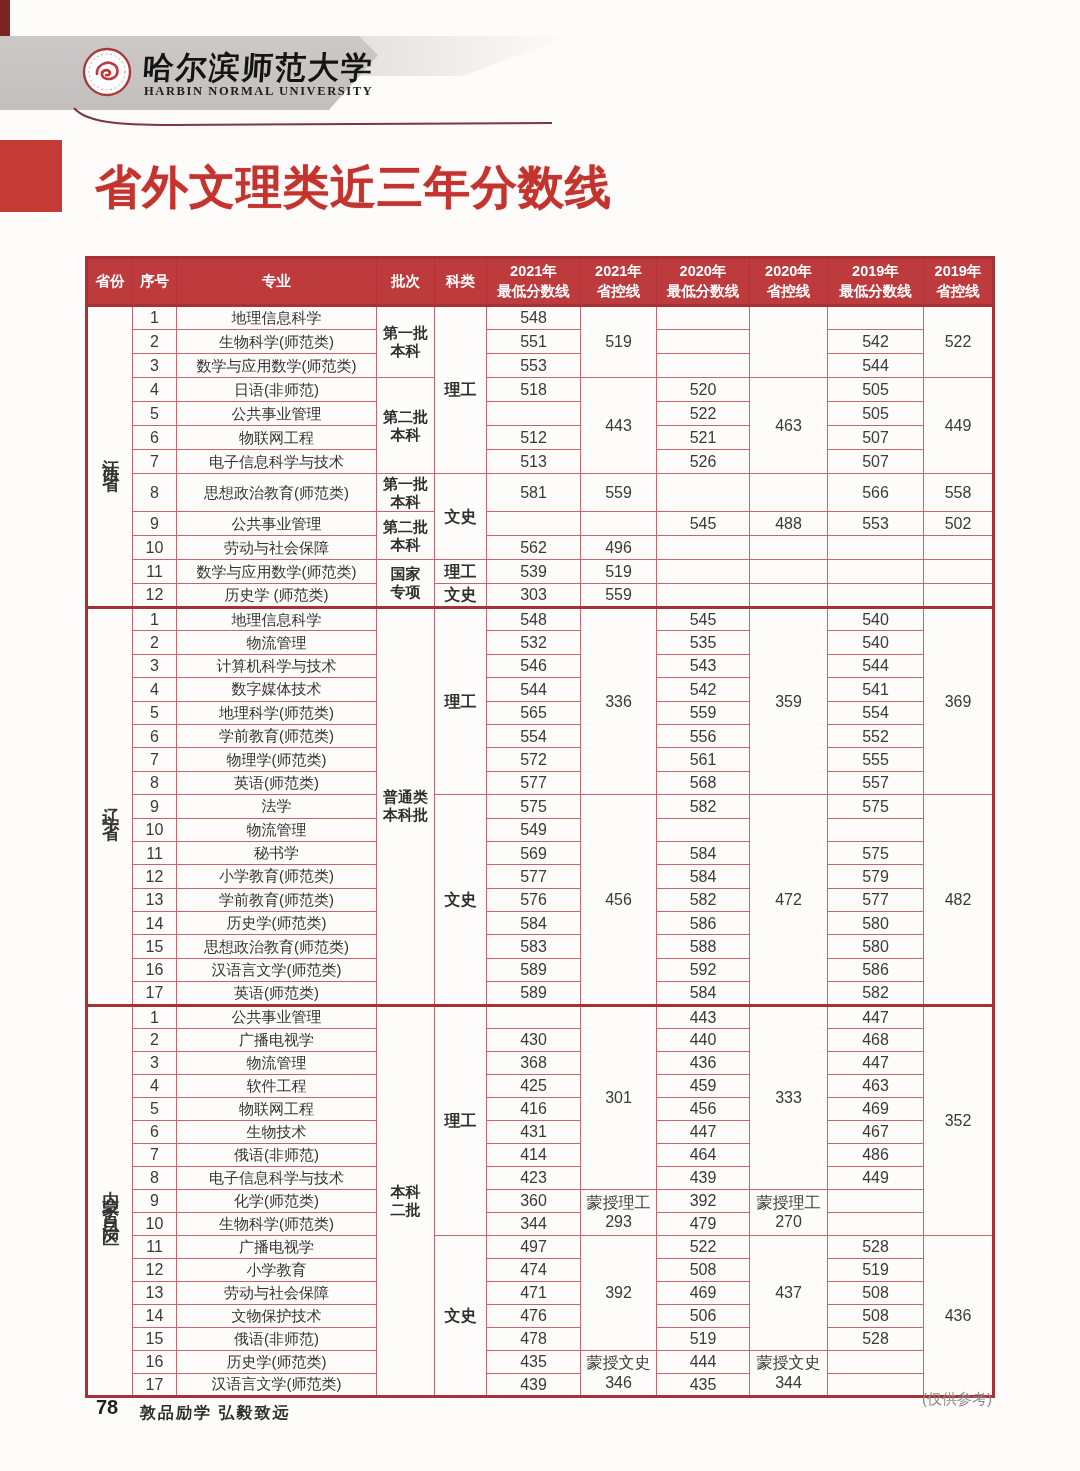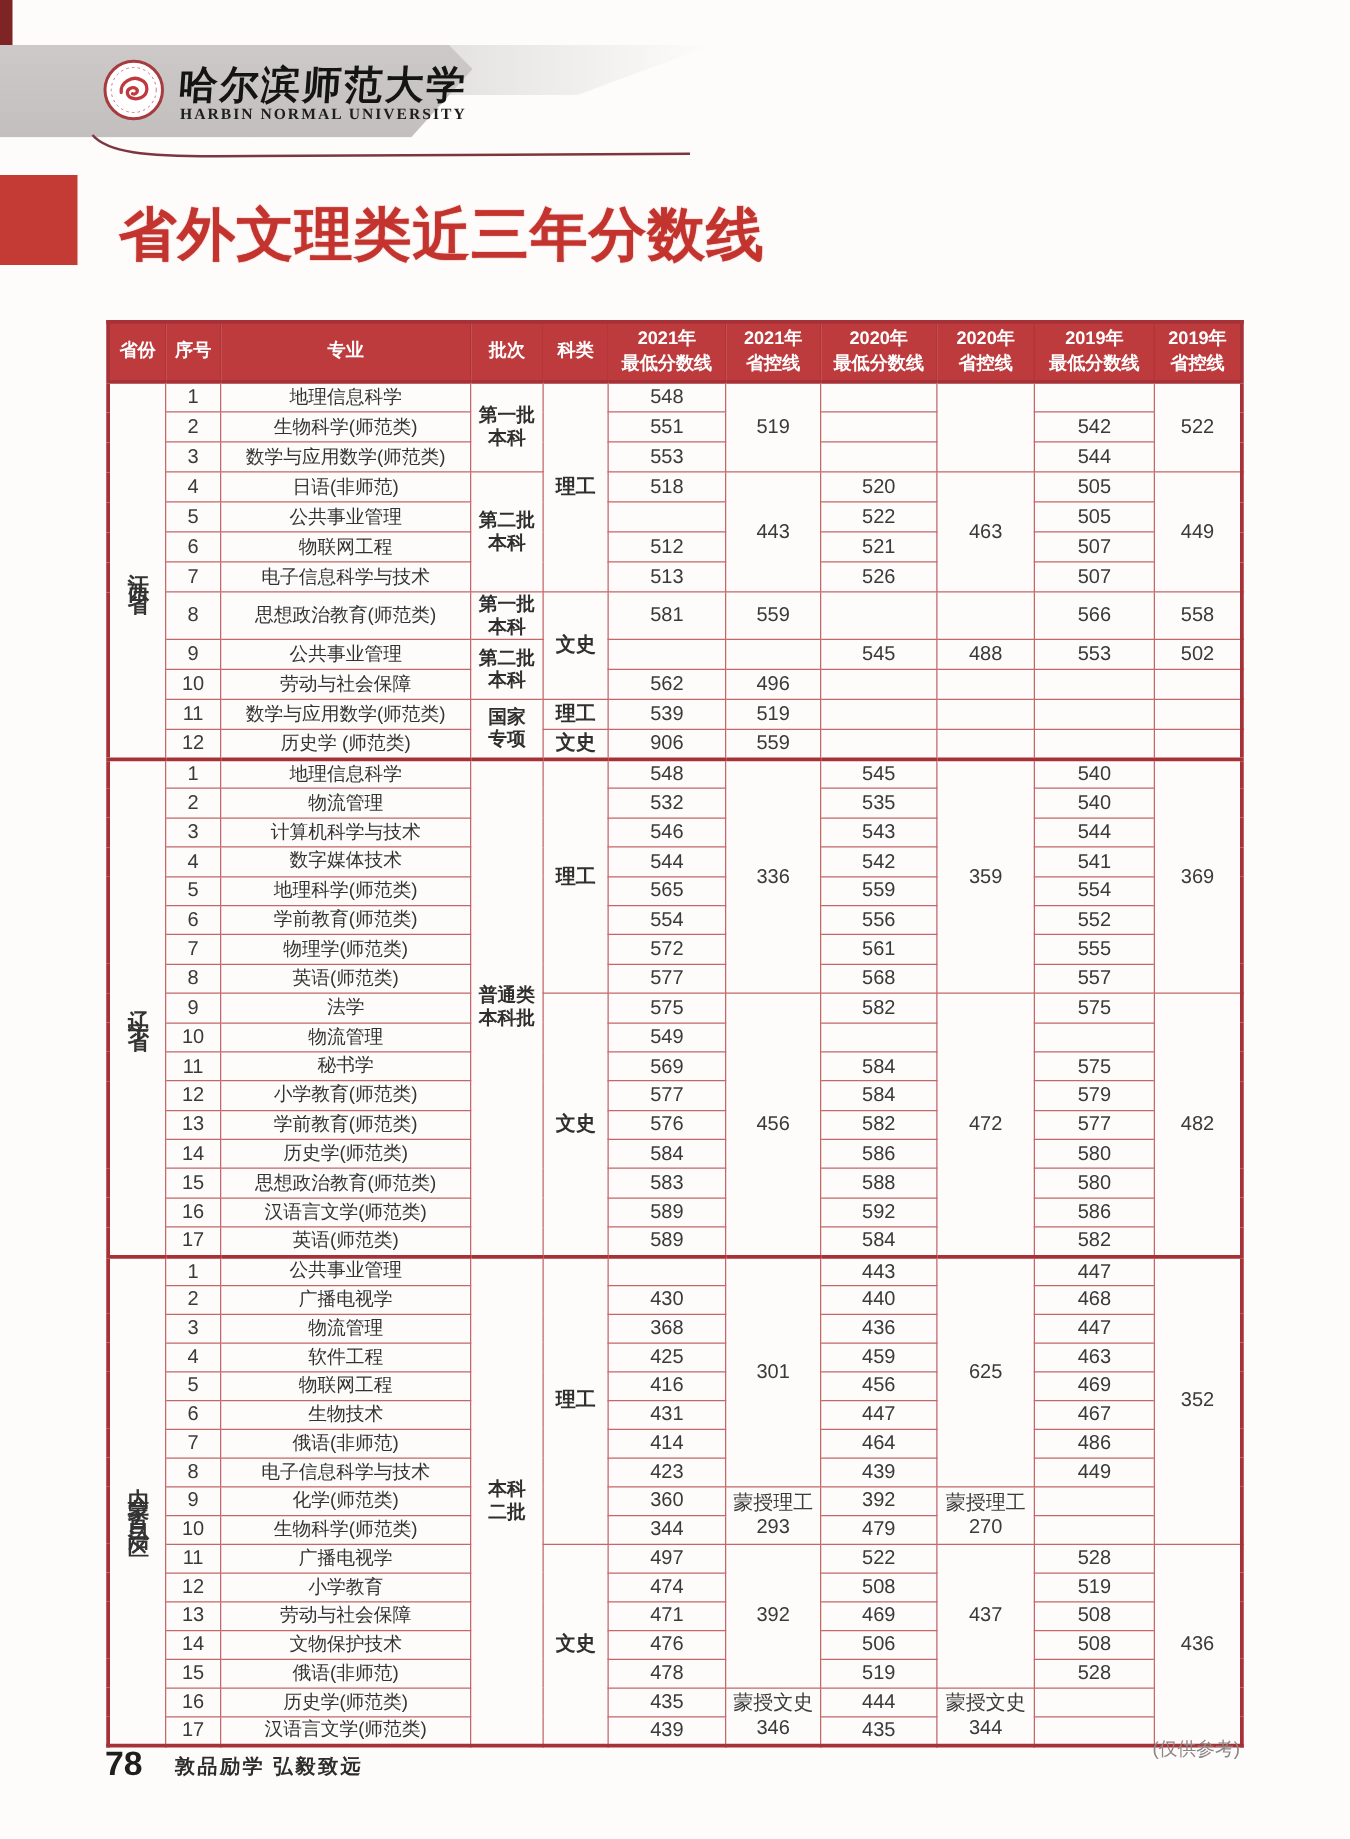--- a/index.html
+++ b/index.html
@@ -41,21 +41,21 @@
        white-space:pre-line; line-height:1.2; padding:0 2px; overflow:hidden; }
   td.major { font-size:15px; color:#333333; }
   td.batch { font-size:15px; font-weight:600; color:#2f2f2f; }
   td.cat { font-size:16px; font-weight:600; color:#2f2f2f;text-align:center; }
   td.province { writing-mode:vertical-rl; text-orientation:upright; letter-spacing:8px;
                 font-size:17px; font-weight:600; color:#333333; }
   tr.sec-first td { border-top:3px solid #a63238; }
 
   
   .footer-note { position:absolute; right:88px; top:1390px; font-size:15px; color:#8b8684; }
-  .page-number { position:absolute; left:84px; top:1396px; font-size:27px; font-weight:800; color:#1f1f1f; }
+  .page-number { position:absolute; left:96px; top:1396px; font-size:20px; font-weight:800; color:#1f1f1f; }
   .motto { position:absolute; left:140px; top:1403px; font-size:16px; font-weight:700;
            color:#2e2d2c; letter-spacing:2px; transform:skewX(-3deg); }
 </style>
 </head>
 <body>
 
 <div class="page">
 
   <div class="corner-sliver"></div>
   <div class="banner-wedge"></div>
@@ -220,21 +220,21 @@
             <td>519</td>
             <td></td>
             <td></td>
             <td></td>
             <td></td>
           </tr>
           <tr style="height: 24px;">
             <td>12</td>
             <td class="major">历史学 (师范类)</td>
             <td class="cat">文史</td>
-            <td>906</td>
+            <td>303</td>
             <td>559</td>
             <td></td>
             <td></td>
             <td></td>
             <td></td>
           </tr>
           <tr class="sec-first" style="height: 23.4px;">
             <td rowspan="17" class="province">辽宁省</td>
             <td>1</td>
             <td class="major">地理信息科学</td>
@@ -367,21 +367,21 @@
           <tr class="sec-first" style="height: 23px;">
             <td rowspan="17" class="province">内蒙古自治区</td>
             <td>1</td>
             <td class="major">公共事业管理</td>
             <td rowspan="17" class="batch">本科
 二批</td>
             <td rowspan="10" class="cat">理工</td>
             <td></td>
             <td rowspan="8">301</td>
             <td>443</td>
-            <td rowspan="8">625</td>
+            <td rowspan="8">333</td>
             <td>447</td>
             <td rowspan="10">352</td>
           </tr>
           <tr style="height: 23px;">
             <td>2</td>
             <td class="major">广播电视学</td>
             <td>430</td>
             <td>440</td>
             <td>468</td>
           </tr>

